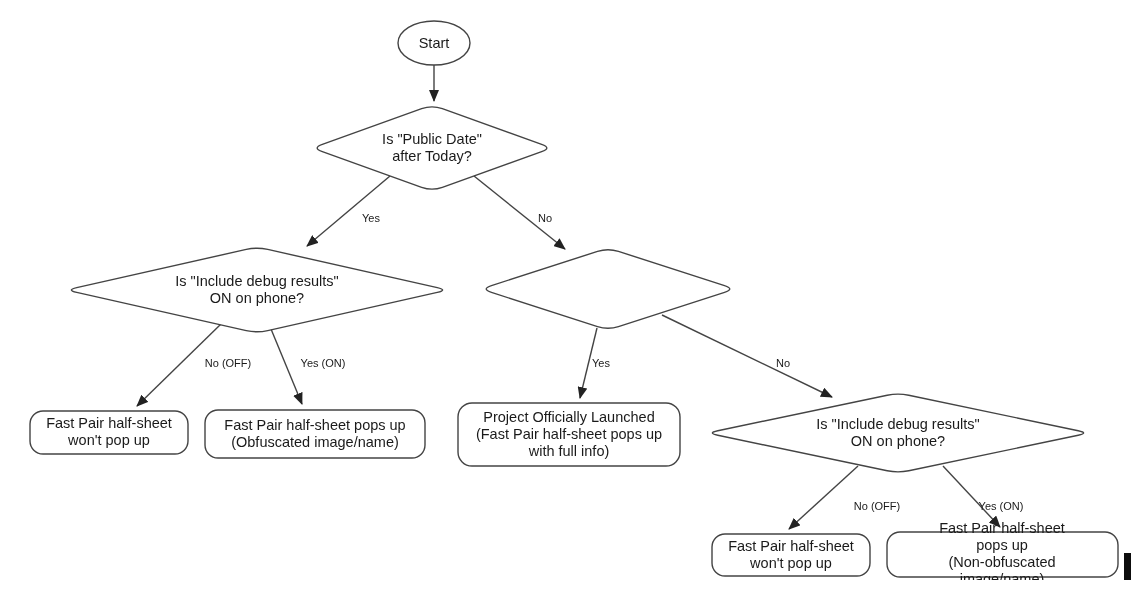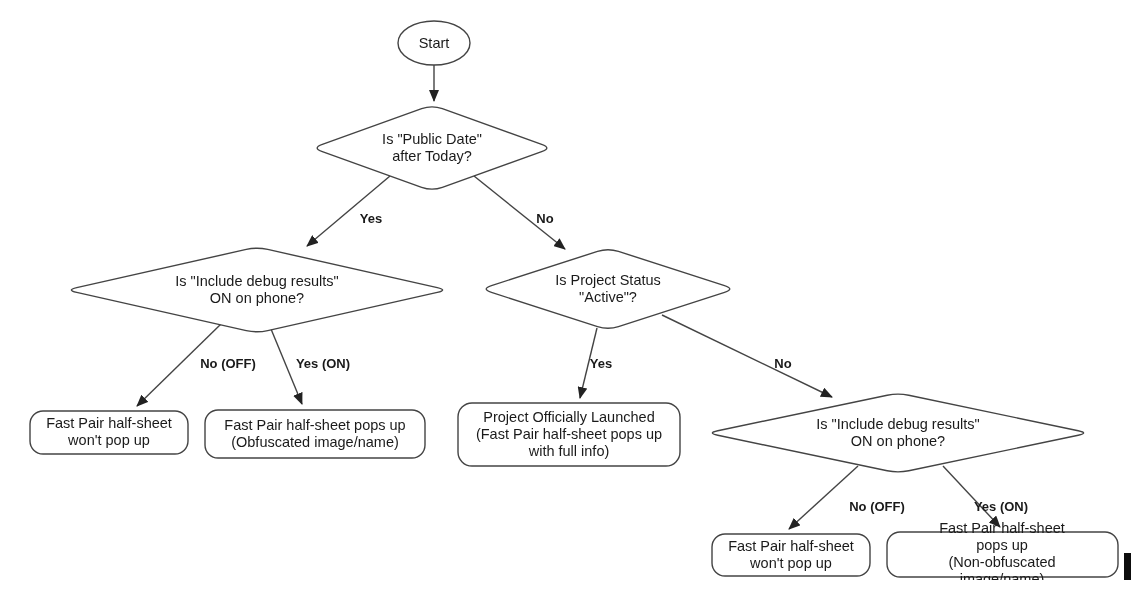--- a/index.html
+++ b/index.html
@@ -20,23 +20,22 @@
     text-align: center;
     white-space: pre-line;
     font-size: 14.5px;
     line-height: 17px;
     color: var(--text, #1a1a1a);
   }
   .elabel {
     position: absolute;
     transform: translate(-50%, -50%);
     white-space: nowrap;
-    font-size: 13px;
+    font-size: 11px;
     color: var(--text, #1a1a1a);
-    font-weight: bold;
   }
   .cursor-bar {
     position: absolute;
     left: 1124px; top: 553px;
     width: 7px; height: 39px;
     background: #0d0d0d;
   }
 </style>
 </head>
 <body>
@@ -70,22 +69,20 @@
     <rect class="shape" x="458" y="403" width="222" height="63" rx="14"></rect>
     <rect class="shape" x="712" y="534" width="158" height="42" rx="13"></rect>
     <rect class="shape" x="887" y="532" width="231" height="45" rx="13"></rect>
   </svg>
 
   <div class="nlabel" style="left:434px; top:43px;">Start</div>
   <div class="nlabel" style="left:432px; top:148px;">Is "Public Date"
 after Today?</div>
   <div class="nlabel" style="left:257px; top:290px;">Is "Include debug results"
 ON on phone?</div>
-  <div class="nlabel" style="left:608px; top:289px;">Is Project Status
-"Active"?</div>
   <div class="nlabel" style="left:898px; top:433px;">Is "Include debug results"
 ON on phone?</div>
   <div class="nlabel" style="left:109px; top:432px;">Fast Pair half-sheet
 won't pop up</div>
   <div class="nlabel" style="left:315px; top:434px;">Fast Pair half-sheet pops up
 (Obfuscated image/name)</div>
   <div class="nlabel" style="left:569px; top:434px;text-align:center;">Project Officially Launched
 (Fast Pair half-sheet pops up
 with full info)</div>
   <div class="nlabel" style="left:791px; top:555px;">Fast Pair half-sheet

